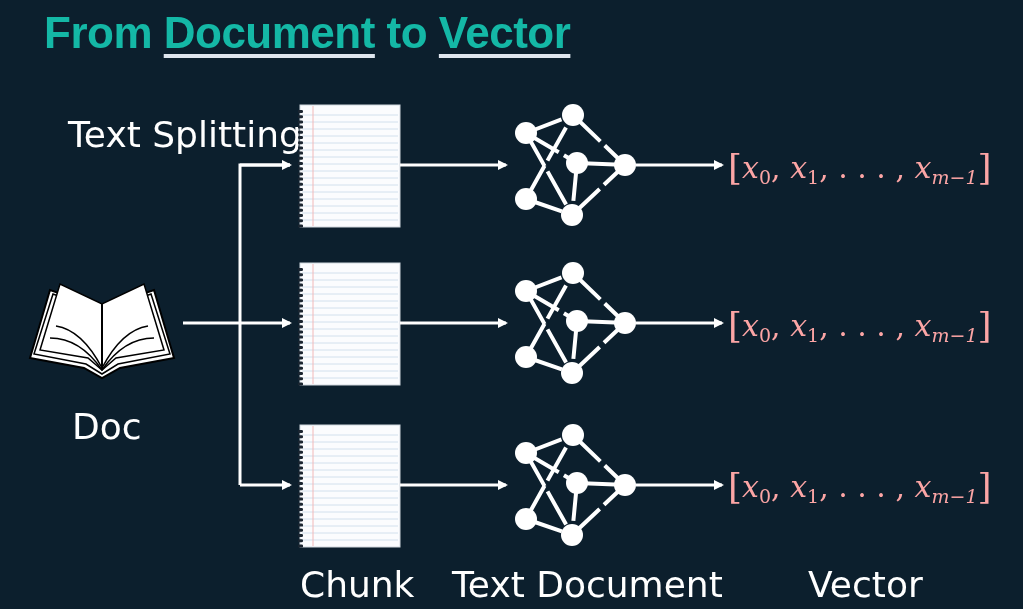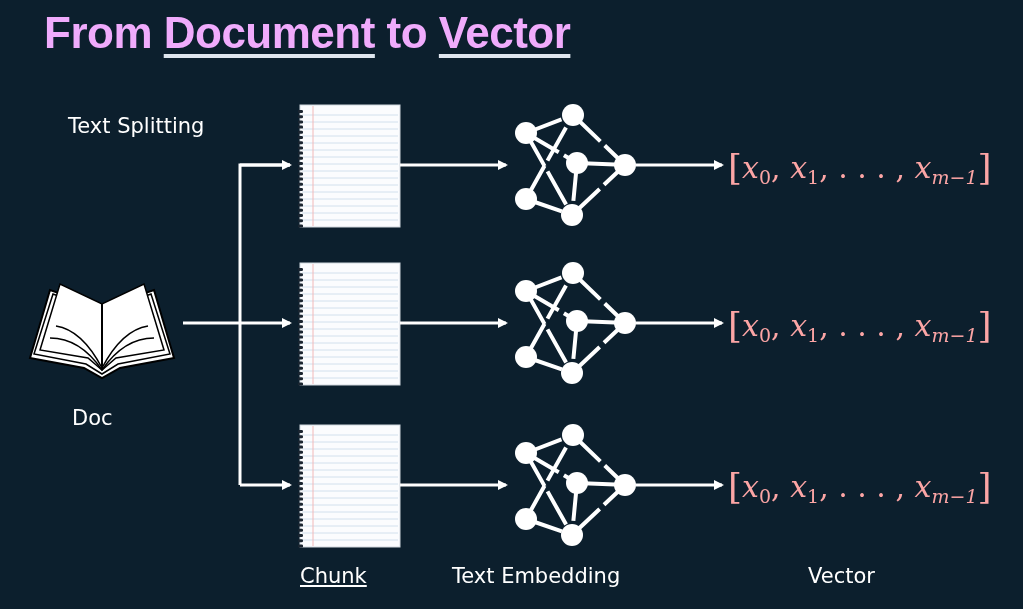--- a/index.html
+++ b/index.html
@@ -7,26 +7,26 @@
     width: 1023px; height: 609px; overflow: hidden;
     background: #0c1f2d;
     font-family: "Liberation Sans", sans-serif;
     color: #ffffff;
     position: relative;
   }
   .title {
     position: absolute; left: 44px; top: 8px;
     font-family: "Liberation Sans", sans-serif;
     font-weight: bold; font-size: 44px; letter-spacing: -0.5px;
-    color: #f0abfc; white-space: nowrap;
+    color: #14b8a6; white-space: nowrap;
   }
   .title .u { text-decoration: underline; text-decoration-thickness: 4px; text-underline-offset: 6px; text-decoration-color: #dfe6ee; }
   .label {
     position: absolute; font-family: "DejaVu Sans", sans-serif;
-    font-size: 21px; color: #ffffff; white-space: nowrap; font-weight: normal;
+    font-size: 36px; color: #ffffff; white-space: nowrap; font-weight: normal;
   }
   .vec {
     position: absolute; font-family: "DejaVu Serif", serif; font-style: italic;
     font-size: 30px; color: #fca5a5; white-space: nowrap;
   }
   .vec sub { font-size: 19px; font-style: italic; vertical-align: -6px; }
   .vec .br { font-style: normal; font-size: 36px; vertical-align: -2px; }
   svg.diagram { position: absolute; left: 0; top: 0; }
 </style>
 </head>
@@ -34,22 +34,22 @@
 
 <div class="title">
   <span>From</span>
   <span class="u">Document</span>
   <span>to</span>
   <span class="u">Vector</span>
 </div>
 
 <div class="label" style="left:68px; top:114px;">Text Splitting</div>
 <div class="label" style="left:72px; top:406px;">Doc</div>
-<div class="label" style="left:300px; top:564px;text-decoration:underline;">Chunk</div>
-<div class="label" style="left:452px; top:564px;">Text Embedding</div>
+<div class="label" style="left:300px; top:564px;">Chunk</div>
+<div class="label" style="left:452px; top:564px;">Text Document</div>
 <div class="label" style="left:808px; top:564px;">Vector</div>
 
 <svg class="diagram" width="1023" height="609" viewBox="0 0 1023 609">
   <defs>
     <marker id="arrowhead" markerWidth="10" markerHeight="10" refX="8" refY="5" orient="auto" markerUnits="userSpaceOnUse">
       <path d="M0,0 L10,5 L0,10 z" fill="#ffffff"></path>
     </marker>
   </defs>
 
   <g transform="translate(20,278)">

